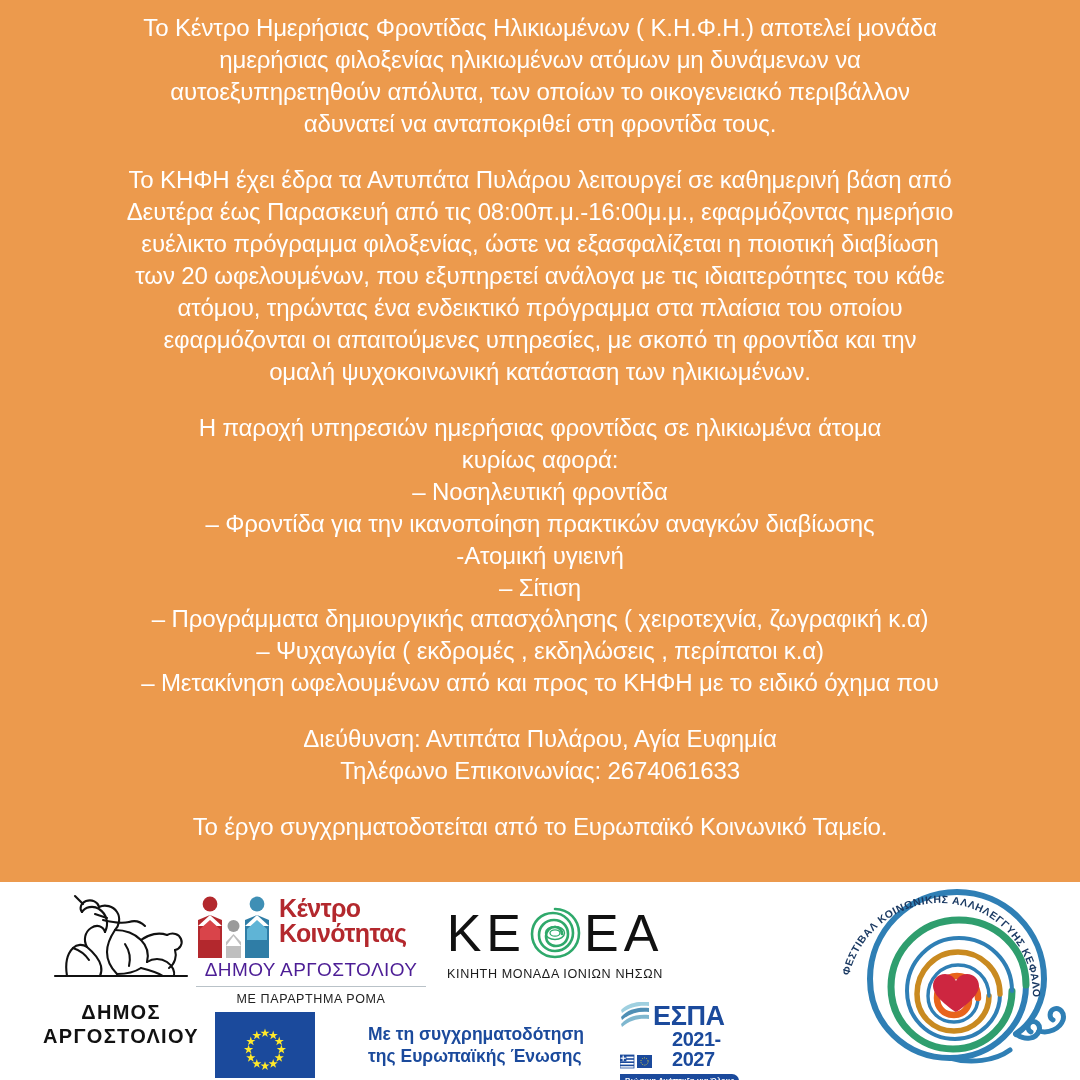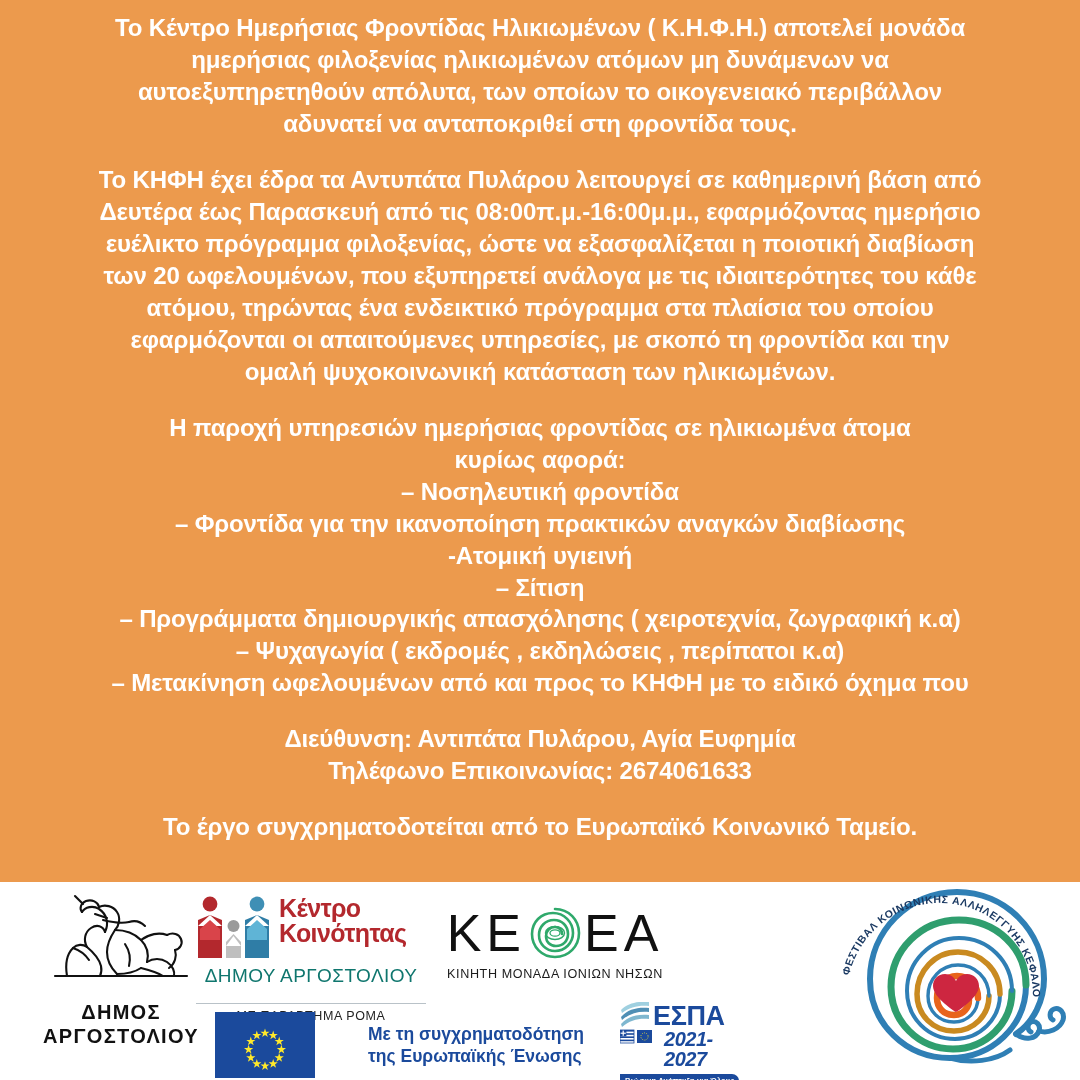--- a/index.html
+++ b/index.html
@@ -16,21 +16,21 @@
   }
 
   
   .orange-panel{
     background:#ec9a4d;
     height:882px;
     box-sizing:border-box;
     padding:12px 60px 0 60px;
     color:#ffffff;
     text-align:center;
-    font-weight:bold;
+    font-weight:normal;
     font-size:24.3px;
     line-height:1.33;
     letter-spacing:-0.15px;
     overflow:hidden;
   }
   .para{margin:0;}
   .para + .para{margin-top:24px;}
   .para .ln{display:block;white-space:nowrap;}
 
   
@@ -55,23 +55,23 @@
   
   #logo-kentro{left:196px;top:14px;width:230px;}
   #kk-row{display:flex;align-items:flex-start;gap:7px;}
   #kk-mark{width:76px;height:62px;flex:0 0 auto;}
   #kk-words{line-height:0.98;padding-bottom:2px;}
   #kk-words .w{
     display:block;color:#b3282d;font-weight:bold;font-size:25px;
     letter-spacing:-0.6px;
   }
   #kk-sub{
-    margin-top:7px;text-align:center;color:#0f766e;font-size:19px;
+    margin-top:1px;text-align:center;color:#4c1d95;font-size:19px;
     letter-spacing:0.4px;border-bottom:1.6px solid #b9c2c8;
-    padding-bottom:16px;
+    padding-bottom:5px;
   }
   #kk-sub2{
     margin-top:5px;text-align:center;color:#222;font-size:12.5px;
     letter-spacing:0.6px;
   }
 
   
   #logo-kethea{left:440px;top:24px;width:230px;text-align:center;}
   #kethea-word{
     display:flex;align-items:center;justify-content:center;gap:2px;
@@ -92,21 +92,21 @@
     white-space:nowrap;
     margin-left:39px;
   }
   #espa{margin-left:22px;width:122px;}
   #espa-top{display:flex;align-items:flex-end;gap:3px;}
   #espa-waves{width:30px;height:26px;flex:0 0 auto;}
   #espa-name{
     color:#1b4a9c;font-weight:bold;font-size:27px;line-height:0.86;
     letter-spacing:-0.4px;
   }
-  #espa-mid{display:flex;align-items:flex-start;gap:12px;margin-top:1px;font-style:italic;}
+  #espa-mid{display:flex;align-items:flex-end;gap:20px;margin-top:1px;}
   #espa-flags{width:32px;height:15px;flex:0 0 auto;}
   #espa-years{
     color:#1b4a9c;font-weight:bold;font-size:20px;line-height:1;
     letter-spacing:-0.5px;
   }
   #espa-tag{
     margin-top:3px;background:#1b4a9c;color:#fff;font-size:7.6px;
     font-weight:bold;padding:2.5px 5px 3px 5px;display:inline-block;
     border-radius:0 9px 9px 0;letter-spacing:0.1px;white-space:nowrap;
   }

